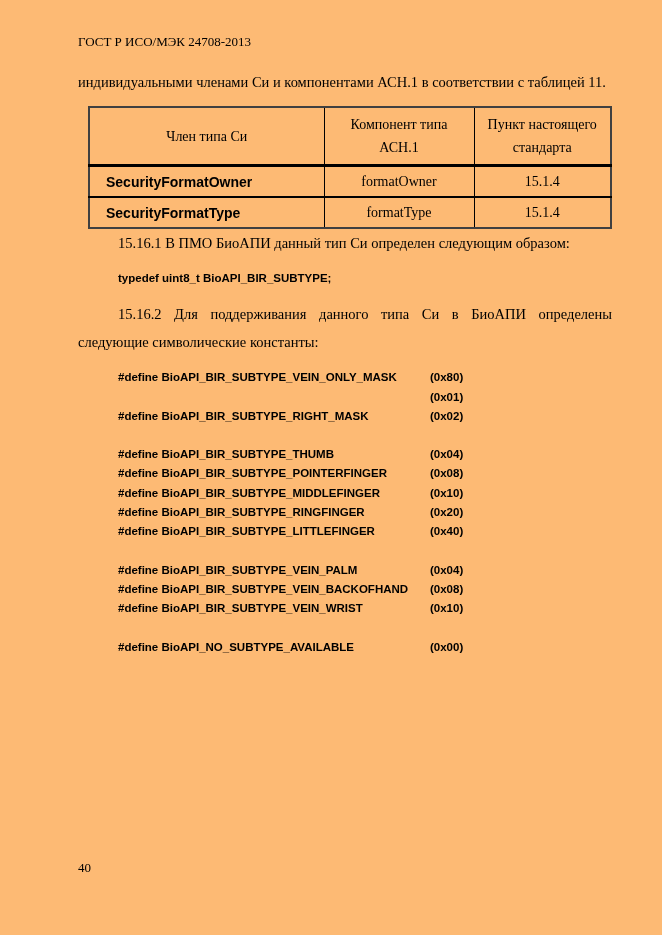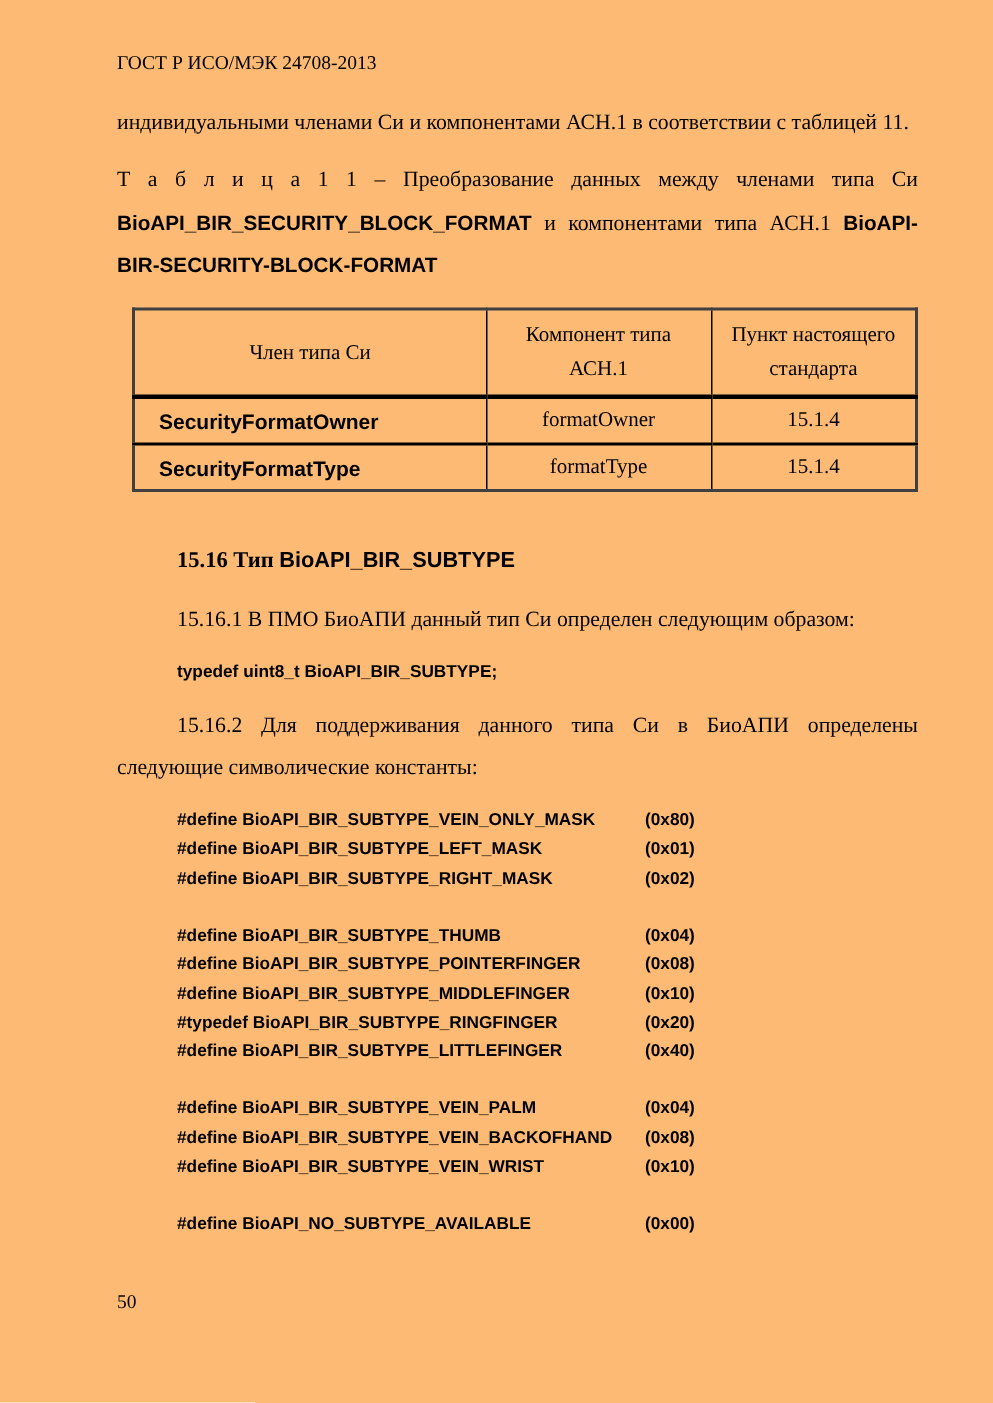--- a/index.html
+++ b/index.html
@@ -114,21 +114,20 @@
 </style>
 </head>
 <body>
 
 <div class="page">
 
   <div class="doc-header">ГОСТ Р ИСО/МЭК 24708-2013</div>
 
   <p class="para">индивидуальными членами Си и компонентами АСН.1 в соответствии с таблицей 11.</p>
 
-  <p class="caption"><span>Т а б л и ц а   1 1   –</span><span> Преобразование данных между членами типа Си </span><span class="mono-bold">BioAPI_BIR_SECURITY_BLOCK_FORMAT</span><span> и компонентами типа АСН.1 </span><span class="mono-bold">BioAPI-BIR-SECURITY-BLOCK-FORMAT</span></p>
 
   <table class="conv">
     <colgroup>
       <col class="col1">
         <col class="col2">
         <col class="col3">
     </colgroup>
     <thead>
       <tr>
         <th>Член типа Си</th>
@@ -145,51 +144,50 @@
         <td class="cell-center">15.1.4</td>
       </tr>
       <tr>
         <td class="cell-member">SecurityFormatType</td>
         <td class="cell-center">formatType</td>
         <td class="cell-center">15.1.4</td>
       </tr>
     </tbody>
   </table>
 
-  <div class="section-heading"><span>15.16 Тип </span><span class="type-name">BioAPI_BIR_SUBTYPE</span></div>
 
   <p class="para indent-para">15.16.1 В ПМО БиоАПИ данный тип Си определен следующим образом:</p>
 
   <div class="code-line">typedef uint8_t BioAPI_BIR_SUBTYPE;</div>
 
   <p class="para indent-para">15.16.2 Для поддерживания данного типа Си в БиоАПИ определены следующие символические константы:</p>
 
   <div class="defines">
 
     <div class="def-group">
       <div class="def-line"><span>#define BioAPI_BIR_SUBTYPE_VEIN_ONLY_MASK</span><span class="def-val">(0x80)</span></div>
-      <div class="def-line"><span>#define BioAPI_BIR_SUBTYPE_LEFT_MASK</span><span class="def-val">(0x01)</span></div>
+      <div class="def-line"><span class="def-val">(0x01)</span></div>
       <div class="def-line"><span>#define BioAPI_BIR_SUBTYPE_RIGHT_MASK</span><span class="def-val">(0x02)</span></div>
     </div>
 
     <div class="def-group">
       <div class="def-line"><span>#define BioAPI_BIR_SUBTYPE_THUMB</span><span class="def-val">(0x04)</span></div>
       <div class="def-line"><span>#define BioAPI_BIR_SUBTYPE_POINTERFINGER</span><span class="def-val">(0x08)</span></div>
       <div class="def-line"><span>#define BioAPI_BIR_SUBTYPE_MIDDLEFINGER</span><span class="def-val">(0x10)</span></div>
-      <div class="def-line"><span>#typedef BioAPI_BIR_SUBTYPE_RINGFINGER</span><span class="def-val">(0x20)</span></div>
+      <div class="def-line"><span>#define BioAPI_BIR_SUBTYPE_RINGFINGER</span><span class="def-val">(0x20)</span></div>
       <div class="def-line"><span>#define BioAPI_BIR_SUBTYPE_LITTLEFINGER</span><span class="def-val">(0x40)</span></div>
     </div>
 
     <div class="def-group">
       <div class="def-line"><span>#define BioAPI_BIR_SUBTYPE_VEIN_PALM</span><span class="def-val">(0x04)</span></div>
       <div class="def-line"><span>#define BioAPI_BIR_SUBTYPE_VEIN_BACKOFHAND</span><span class="def-val">(0x08)</span></div>
       <div class="def-line"><span>#define BioAPI_BIR_SUBTYPE_VEIN_WRIST</span><span class="def-val">(0x10)</span></div>
     </div>
 
     <div class="def-group">
       <div class="def-line"><span>#define BioAPI_NO_SUBTYPE_AVAILABLE</span><span class="def-val">(0x00)</span></div>
     </div>
 
   </div>
 
-  <div class="page-number">50</div>
+  <div class="page-number">40</div>
 
 </div>
 
 </body></html>

